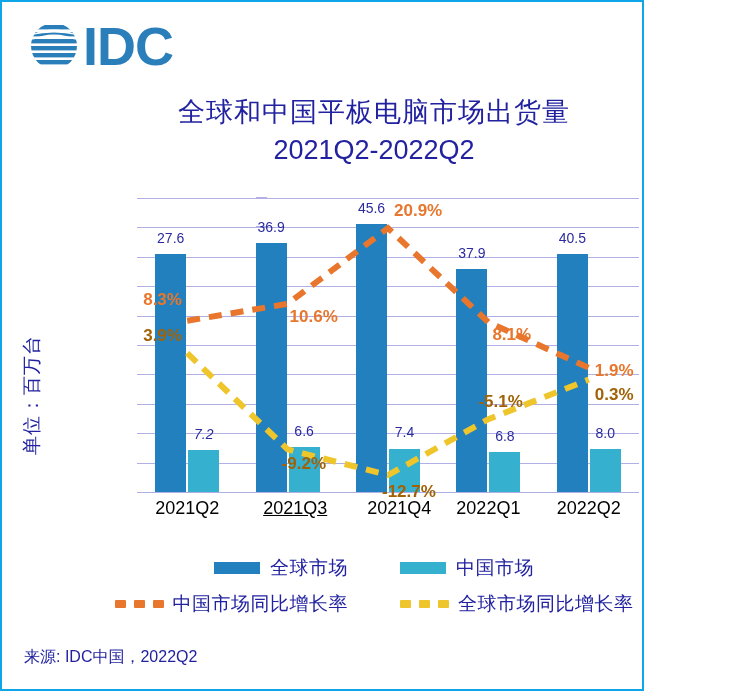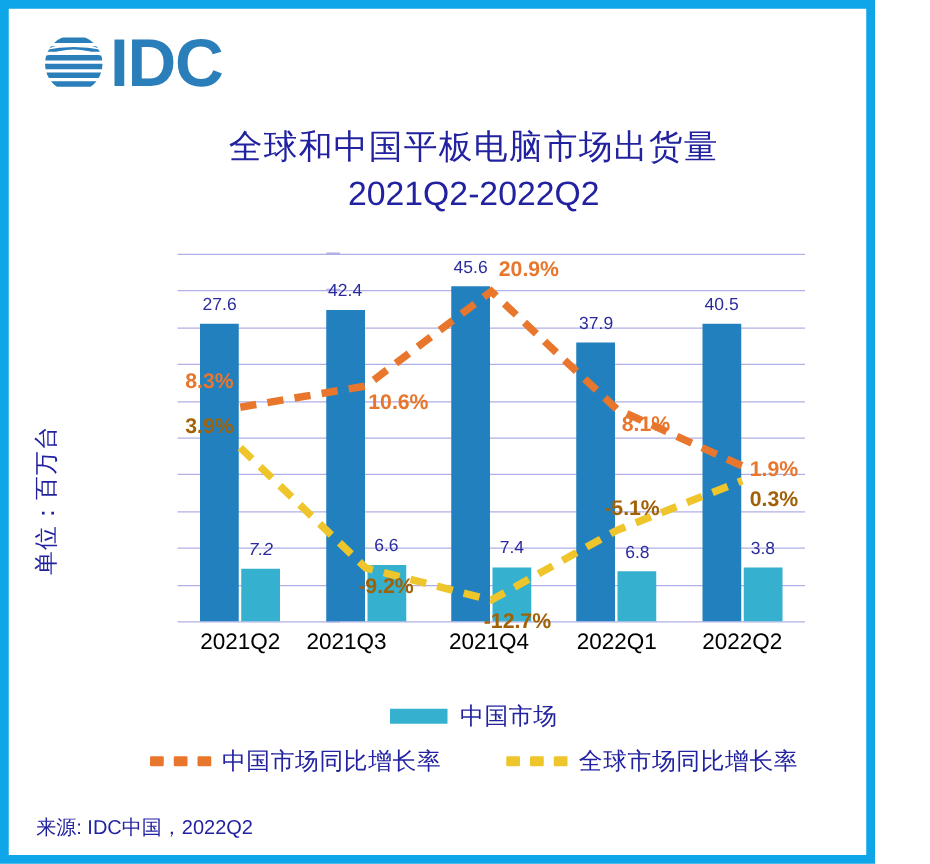--- a/index.html
+++ b/index.html
@@ -3,23 +3,23 @@
 <meta charset="utf-8">
 <style>
   html,body{margin:0;padding:0;}
   body{
     width:744px;height:691px;
     background:#ffffff;
     font-family:"Liberation Sans","DejaVu Sans",sans-serif;
     overflow:hidden;
   }
   .frame{
-    position:absolute;left:0;top:0;width:700px;height:691px;
+    position:absolute;left:0;top:0;width:644px;height:691px;
     box-sizing:border-box;
-    border:7px solid #0ea5e9;
+    border:2px solid #0ea5e9;
     background:#ffffff;
   }
   
   .logo{position:absolute;left:26px;top:18px;display:flex;align-items:center;}
   .globe{position:relative;width:52px;height:52px;}
   .globe svg{display:block;}
   .logo-text{
     font-family:"Liberation Sans","DejaVu Sans",sans-serif;
     font-size:54px;font-weight:700;color:#2a7fba;
     letter-spacing:-1px;line-height:52px;margin-left:3px;
@@ -138,37 +138,37 @@
         <div class="tickdash-l" style="top: 28.4px;"></div>
         <div class="gridline" style="top: 0px;"></div>
         <div class="tickdash-l" style="top: -1px;"></div>
         <div class="bar global" style="left: 18.2px; width: 31px; height: 237.552px;"></div>
         <div class="bar china" style="left: 51.2px; width: 31px; height: 42.336px;"></div>
         <div class="barlabel" style="left: 6.2px; width: 55px; top: 33.448px;">27.6</div>
         <div class="barlabel" style="left: 39.2px; width: 55px; top: 228.664px; font-style: italic;">7.2</div>
         <div class="xlabel" style="left: 0px; width: 100.4px;">2021Q2</div>
         <div class="bar global" style="left: 118.6px; width: 31px; height: 249.312px;"></div>
         <div class="bar china" style="left: 151.6px; width: 31px; height: 44.688px;"></div>
-        <div class="barlabel" style="left: 106.6px; width: 55px; top: 21.688px;">42.4</div>
+        <div class="barlabel" style="left: 106.6px; width: 55px; top: 21.688px;">36.9</div>
         <div class="barlabel" style="left: 139.6px; width: 55px; top: 226.312px;">6.6</div>
-        <div class="xlabel" style="left: 85px; width: 100.4px;">2021Q3</div>
+        <div class="xlabel" style="left: 108px; width: 100.4px; text-decoration: underline;">2021Q3</div>
         <div class="bar global" style="left: 219px; width: 31px; height: 268.128px;"></div>
         <div class="bar china" style="left: 252px; width: 31px; height: 43.512px;"></div>
         <div class="barlabel" style="left: 207px; width: 55px; top: 2.872px;">45.6</div>
         <div class="barlabel" style="left: 240px; width: 55px; top: 227.488px;">7.4</div>
-        <div class="xlabel" style="left: 199px; width: 100.4px; text-align: center;">2021Q4</div>
+        <div class="xlabel" style="left: 212px; width: 100.4px; text-align: center;">2021Q4</div>
         <div class="bar global" style="left: 319.4px; width: 31px; height: 222.852px;"></div>
         <div class="bar china" style="left: 352.4px; width: 31px; height: 39.984px;"></div>
         <div class="barlabel" style="left: 307.4px; width: 55px; top: 48.148px;">37.9</div>
         <div class="barlabel" style="left: 340.4px; width: 55px; top: 231.016px;">6.8</div>
         <div class="xlabel" style="left: 301.2px; width: 100.4px;">2022Q1</div>
         <div class="bar global" style="left: 419.8px; width: 31px; height: 238.14px;"></div>
         <div class="bar china" style="left: 452.8px; width: 31px; height: 42.924px;"></div>
         <div class="barlabel" style="left: 407.8px; width: 55px; top: 32.86px;">40.5</div>
-        <div class="barlabel" style="left: 440.8px; width: 55px; top: 228.076px;">3.8</div>
+        <div class="barlabel" style="left: 440.8px; width: 55px; top: 228.076px;">8.0</div>
         <div class="xlabel" style="left: 401.6px; width: 100.4px;">2022Q2</div>
         <svg width="502" height="294" style="position:absolute;left:0;top:0;overflow:visible">
           <polyline points="50.2,155.085 150.60000000000002,251.37 251,277.09499999999997 351.40000000000003,221.235 451.8,181.54500000000002" fill="none" stroke="#efc52c" stroke-width="6" stroke-dasharray="13 9" stroke-linecap="butt"></polyline>
           <polyline points="50.2,122.745 150.60000000000002,105.84 251,30.13499999999999 351.40000000000003,124.215 451.8,169.78500000000003" fill="none" stroke="#e8762c" stroke-width="6" stroke-dasharray="13 9" stroke-linecap="butt"></polyline>
         </svg>
         <div class="ptlabel g" style="left: 6.2px; top: 129.085px;">3.9%</div>
         <div class="ptlabel g" style="left: 144.6px; top: 257.37px;">-9.2%</div>
         <div class="ptlabel g" style="left: 245px; top: 285.095px;">-12.7%</div>
         <div class="ptlabel g" style="left: 341.4px; top: 195.235px;">-5.1%</div>
         <div class="ptlabel g" style="left: 457.8px; top: 187.545px;">0.3%</div>
@@ -176,20 +176,24 @@
         <div class="ptlabel c" style="left: 152.6px; top: 109.84px;">10.6%</div>
         <div class="ptlabel c" style="left: 257px; top: 4.135px;">20.9%</div>
         <div class="ptlabel c" style="left: 355.4px; top: 128.215px;">8.1%</div>
         <div class="ptlabel c" style="left: 457.8px; top: 163.785px;">1.9%</div>
       </div>
   </div>
 
   <div class="legend">
     <div class="legrow">
       <div class="legitem">
+        <span class="swatch global"></span>
+        <span class="legtext">全球市场</span>
+      </div>
+      <div class="legitem">
         <span class="swatch china"></span>
         <span class="legtext">中国市场</span>
       </div>
     </div>
     <div class="legrow">
       <div class="legitem">
         <span class="dashline c">
           <i style="left:0"></i>
             <i style="left:19px"></i>
             <i style="left:38px"></i>

